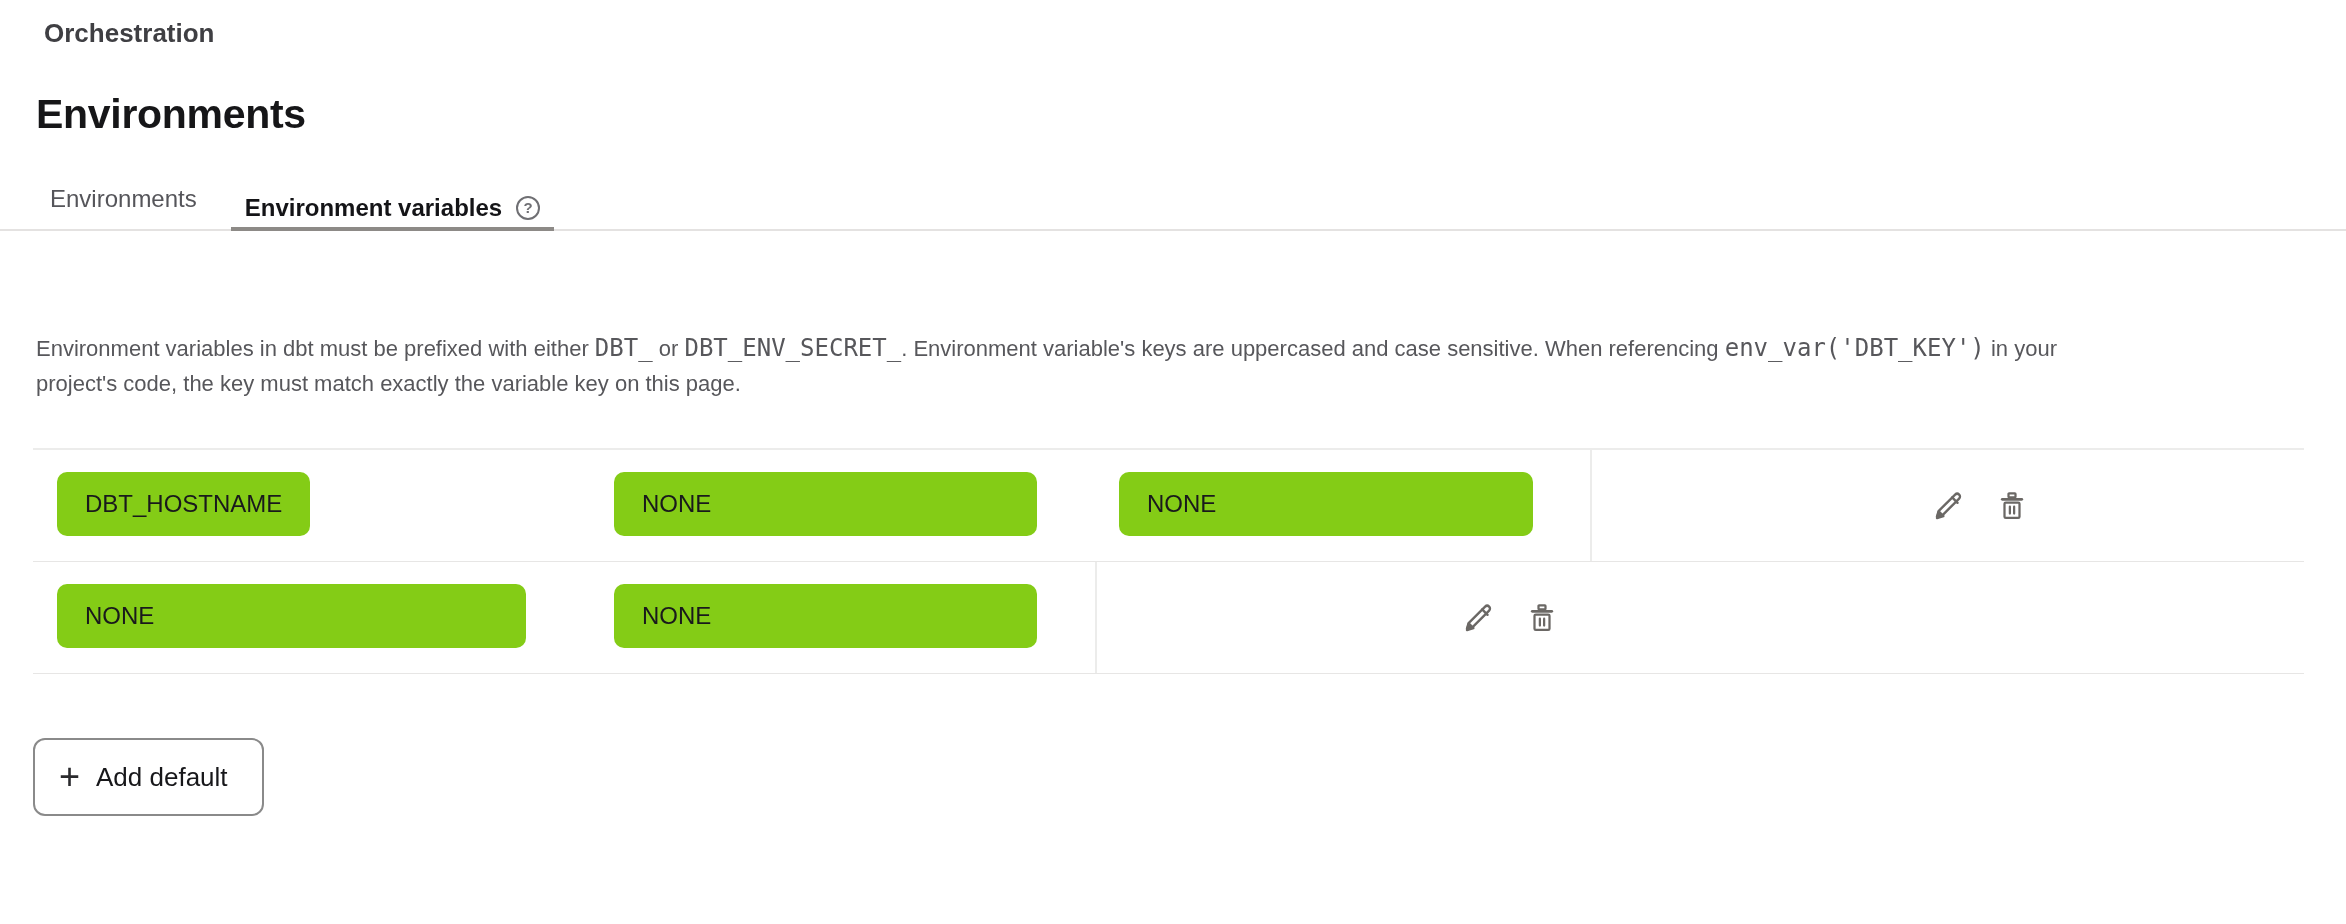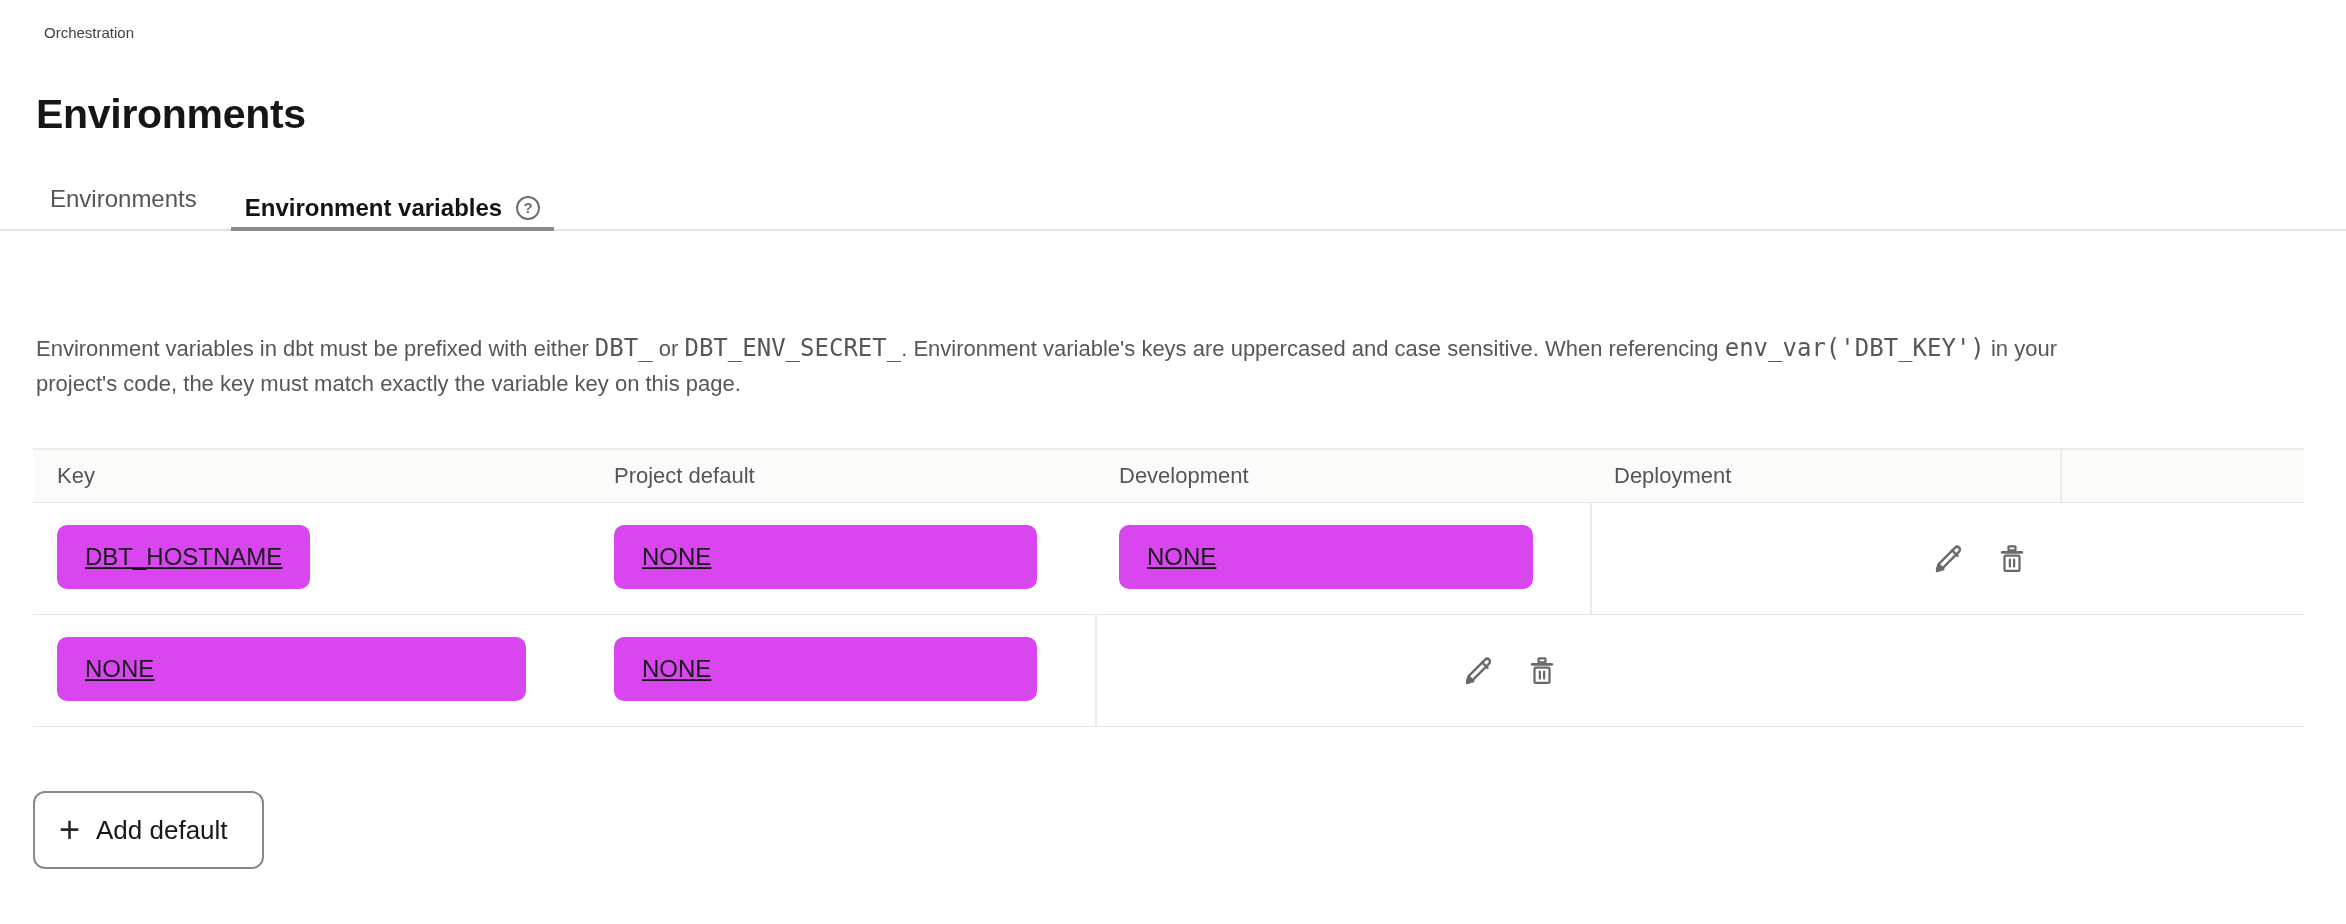--- a/index.html
+++ b/index.html
@@ -8,22 +8,22 @@
     width: 2346px; height: 924px;
     background: #ffffff;
     font-family: "Liberation Sans", sans-serif;
     color: #1f1f23;
     overflow: hidden;
   }
   .page { width: 2346px; height: 924px; }
 
   .breadcrumb {
     margin: 20px 0 0 44px;
-    font-size: 15px; line-height: 26px;
-    font-weight: 400; color: #3f3f43;
+    font-size: 26px; line-height: 26px;
+    font-weight: 700; color: #3f3f43;
   }
   .page-title {
     margin: 44px 0 0 36px;
     font-size: 41px; line-height: 48px;
     font-weight: 700; color: #161618;
     letter-spacing: -0.3px;
   }
 
   .tabs {
     margin-top: 47px;
@@ -81,26 +81,26 @@
 
   .trow {
     display: grid;
     grid-template-columns: 557px 505px 495px 470px 1fr;
     height: 112px; align-items: center;
     border-bottom: 1px solid #e7e6e5;
   }
   .cell { padding-left: 24px; }
   .chip {
     display: inline-block;
-    background: #d946ef;
+    background: #84cc16;
     border-radius: 10px;
     height: 64px; line-height: 64px;
     padding: 0 28px;
     font-size: 24px; color: #19191c;
-    white-space: nowrap; overflow: hidden; text-decoration: underline;
+    white-space: nowrap; overflow: hidden;
   }
   .chip.value { width: 88%; }
   .cell-actions {
     height: 100%;
     border-left: 2px solid #ececeb;
     display: flex; align-items: center; justify-content: flex-end;
     gap: 27px; padding-right: 30px;
   }
   .icon-btn {
     width: 36px; height: 36px;
@@ -138,27 +138,20 @@
     <div class="tab active">
       <span>Environment variables</span>
       <span class="help-circle">?</span>
     </div>
   </div>
 
   <p class="description"><span>Environment variables in dbt must be prefixed with either </span><span class="code">DBT_</span><span> or </span><span class="code">DBT_ENV_SECRET_</span><span>. Environment variable's keys are uppercased and case sensitive. When referencing </span><span class="code">env_var('DBT_KEY')</span><span> in your project's code, the key must match exactly the variable key on this page.</span></p>
 
   <div class="env-table">
 
-    <div class="thead">
-      <div class="th">Key</div>
-      <div class="th">Project default</div>
-      <div class="th">Development</div>
-      <div class="th">Deployment</div>
-      <div class="th th-actions"></div>
-    </div>
 
     <div class="trow">
       <div class="cell">
         <span class="chip">DBT_HOSTNAME</span>
       </div>
       <div class="cell">
         <span class="chip value">NONE</span>
       </div>
       <div class="cell">
         <span class="chip value">NONE</span>

